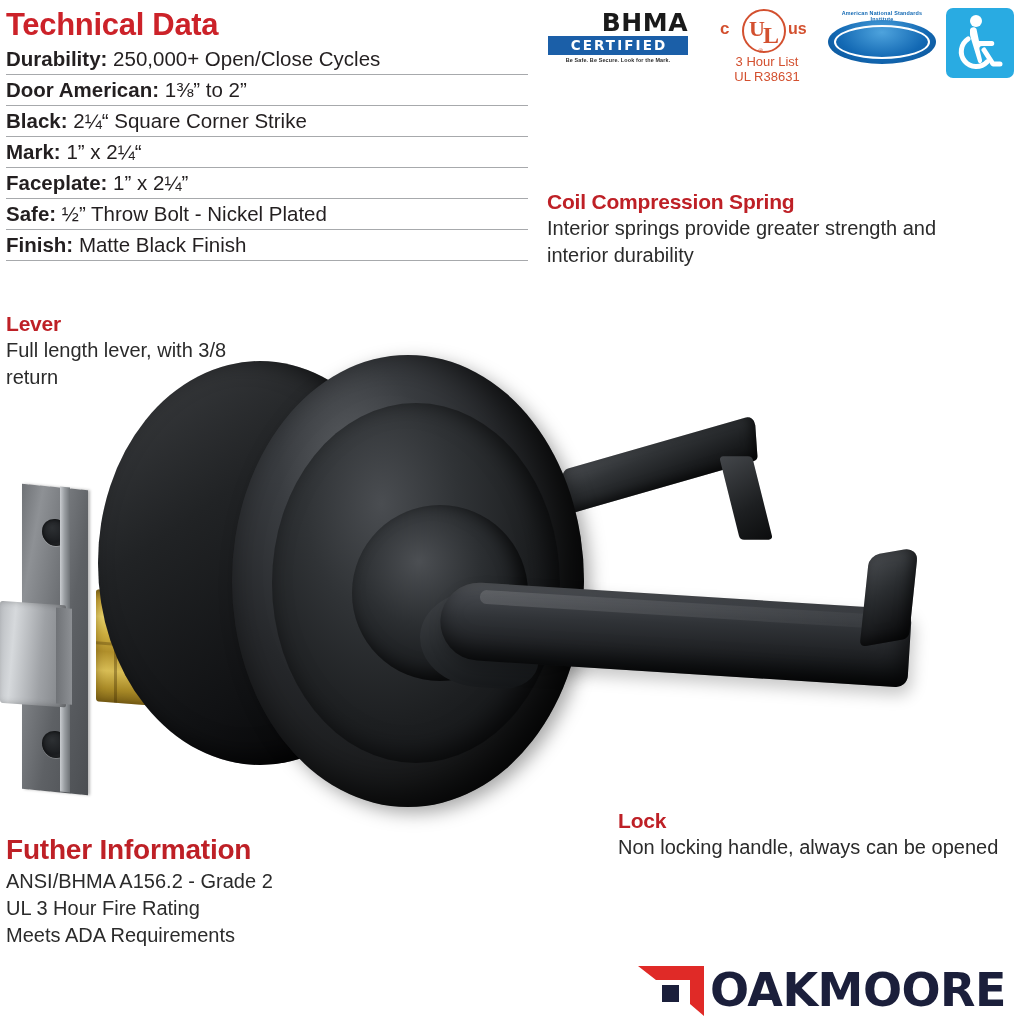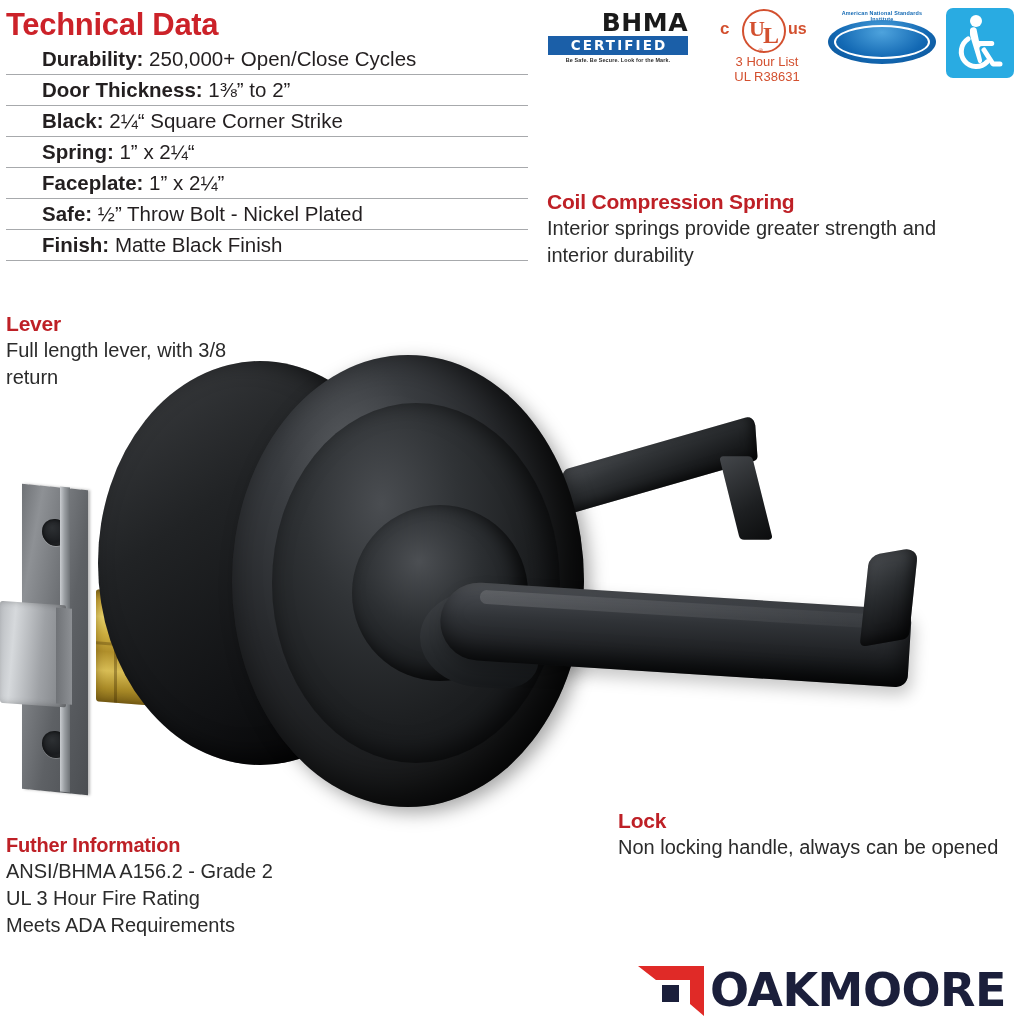--- a/index.html
+++ b/index.html
@@ -18,21 +18,21 @@
   .tech-block { position:absolute; left:6px; top:8px; width:522px; }
   .tech-title {
     font-size:31px; font-weight:700; color:#CC2229;
     letter-spacing:-0.3px; line-height:1.1; margin-bottom:2px;
   }
   .spec-row {
     font-size:20.5px; line-height:1.32; padding:1px 0 2px 0;
     border-bottom:1px solid #a7a9ac; white-space:nowrap;
   }
   .spec-row:first-of-type { border-top:none; }
-  .spec-label { font-weight:700;margin-left:36px; }
+  .spec-label { font-weight:700; }
   .spec-value { font-weight:400; }
 
   
   .certs { position:absolute; left:548px; top:4px; width:472px; height:84px; }
   .cert { position:absolute; }
 
   .bhma { left:0px; top:6px; width:140px; }
   .bhma-top {
     font-size:25px; font-weight:700; letter-spacing:0.5px;
     color:#1a1a1a; text-align:right; line-height:1;
@@ -103,21 +103,21 @@
     line-height:1.2; margin-bottom:1px; letter-spacing:-0.2px;
   }
   .callout p {
     font-size:20px; line-height:1.36; font-weight:400; color:#2b2b2b;
   }
   .c-coil    { left:547px; top:189px; width:420px; }
   .c-patent  { left:634px; top:318px; width:380px; }
   .c-lever   { left:6px;   top:311px; width:260px; }
   .c-lock    { left:618px; top:808px; width:400px; }
   .c-further { left:6px;   top:833px; width:420px; }
-  .c-further h3 { font-size:20px; }
+  .c-further h3 { font-size:28px; }
 
   
   .product { position:absolute; left:0px; top:355px; width:1024px; height:520px; }
 
   
   .faceplate {
     position:absolute; left:22px; top:132px; width:66px; height:305px;
     background:linear-gradient(100deg,#6f7276 0%,#8e9195 18%,#5e6165 60%,#4b4e52 100%);
     transform:skewY(5.5deg);
     box-shadow:2px 0 3px rgba(0,0,0,.28);
@@ -288,31 +288,31 @@
 
   <div class="tech-block">
     <div class="tech-title">Technical Data</div>
 
     <div class="spec-row">
       <span class="spec-label">Durability:</span>
       <span class="spec-value">250,000+ Open/Close Cycles</span>
     </div>
 
     <div class="spec-row">
-      <span class="spec-label">Door Thickness:</span>
+      <span class="spec-label">Door American:</span>
       <span class="spec-value">1⅜” to 2”</span>
     </div>
 
     <div class="spec-row">
       <span class="spec-label">Black:</span>
       <span class="spec-value">2¼“ Square Corner Strike</span>
     </div>
 
     <div class="spec-row">
-      <span class="spec-label">Spring:</span>
+      <span class="spec-label">Mark:</span>
       <span class="spec-value">1” x 2¼“</span>
     </div>
 
     <div class="spec-row">
       <span class="spec-label">Faceplate:</span>
       <span class="spec-value">1” x 2¼”</span>
     </div>
 
     <div class="spec-row">
       <span class="spec-label">Safe:</span>

